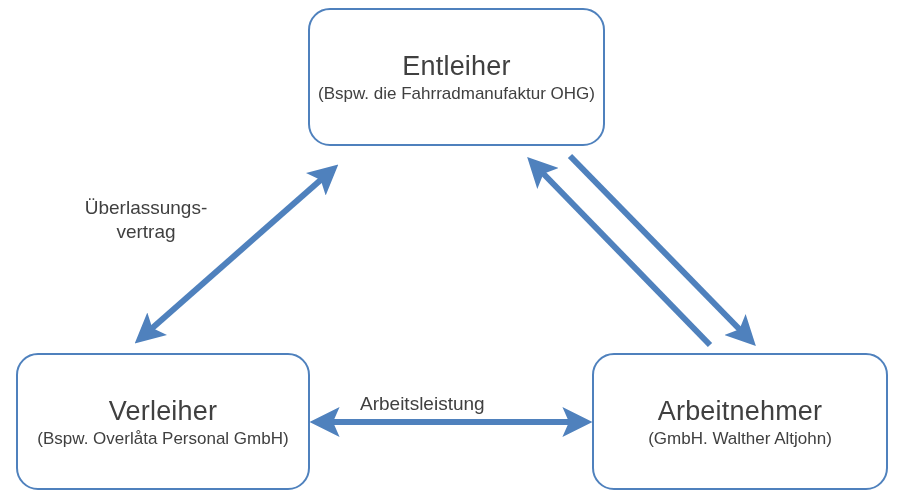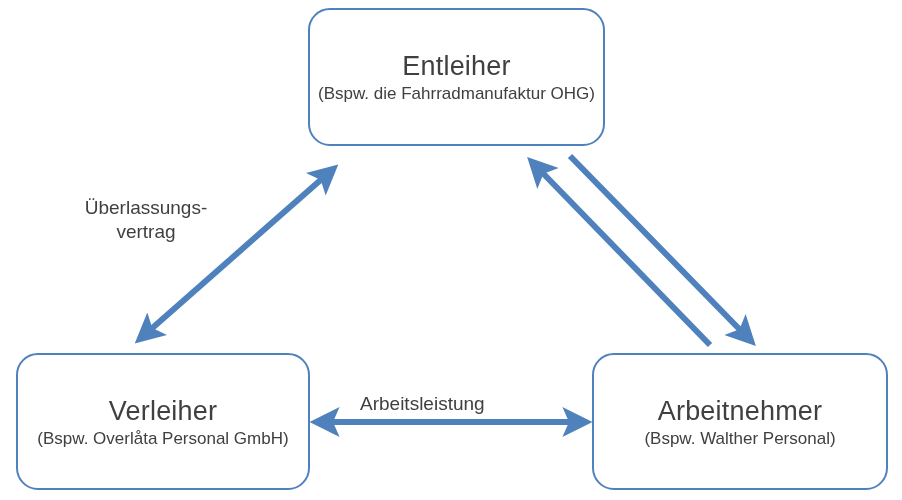--- a/index.html
+++ b/index.html
@@ -132,21 +132,21 @@
   </div>
 
   <div class="node" id="node-entleiher">
     <div class="node-title">Entleiher</div>
     <div class="node-sub">(Bspw. die
 Fahrradmanufaktur OHG)</div>
   </div>
 
   <div class="node" id="node-arbeitnehmer">
     <div class="node-title">Arbeitnehmer</div>
-    <div class="node-sub">(Bspw. Walther Personal)</div>
+    <div class="node-sub">(GmbH. Walther Altjohn)</div>
   </div>
 
   <div class="edge-label" id="label-ueberlassungsvertrag">Überlassungs-
 vertrag</div>
 
 
 
   <div class="edge-label" id="label-arbeitsvertrag">Arbeitsleistung</div>
 
 </div>

